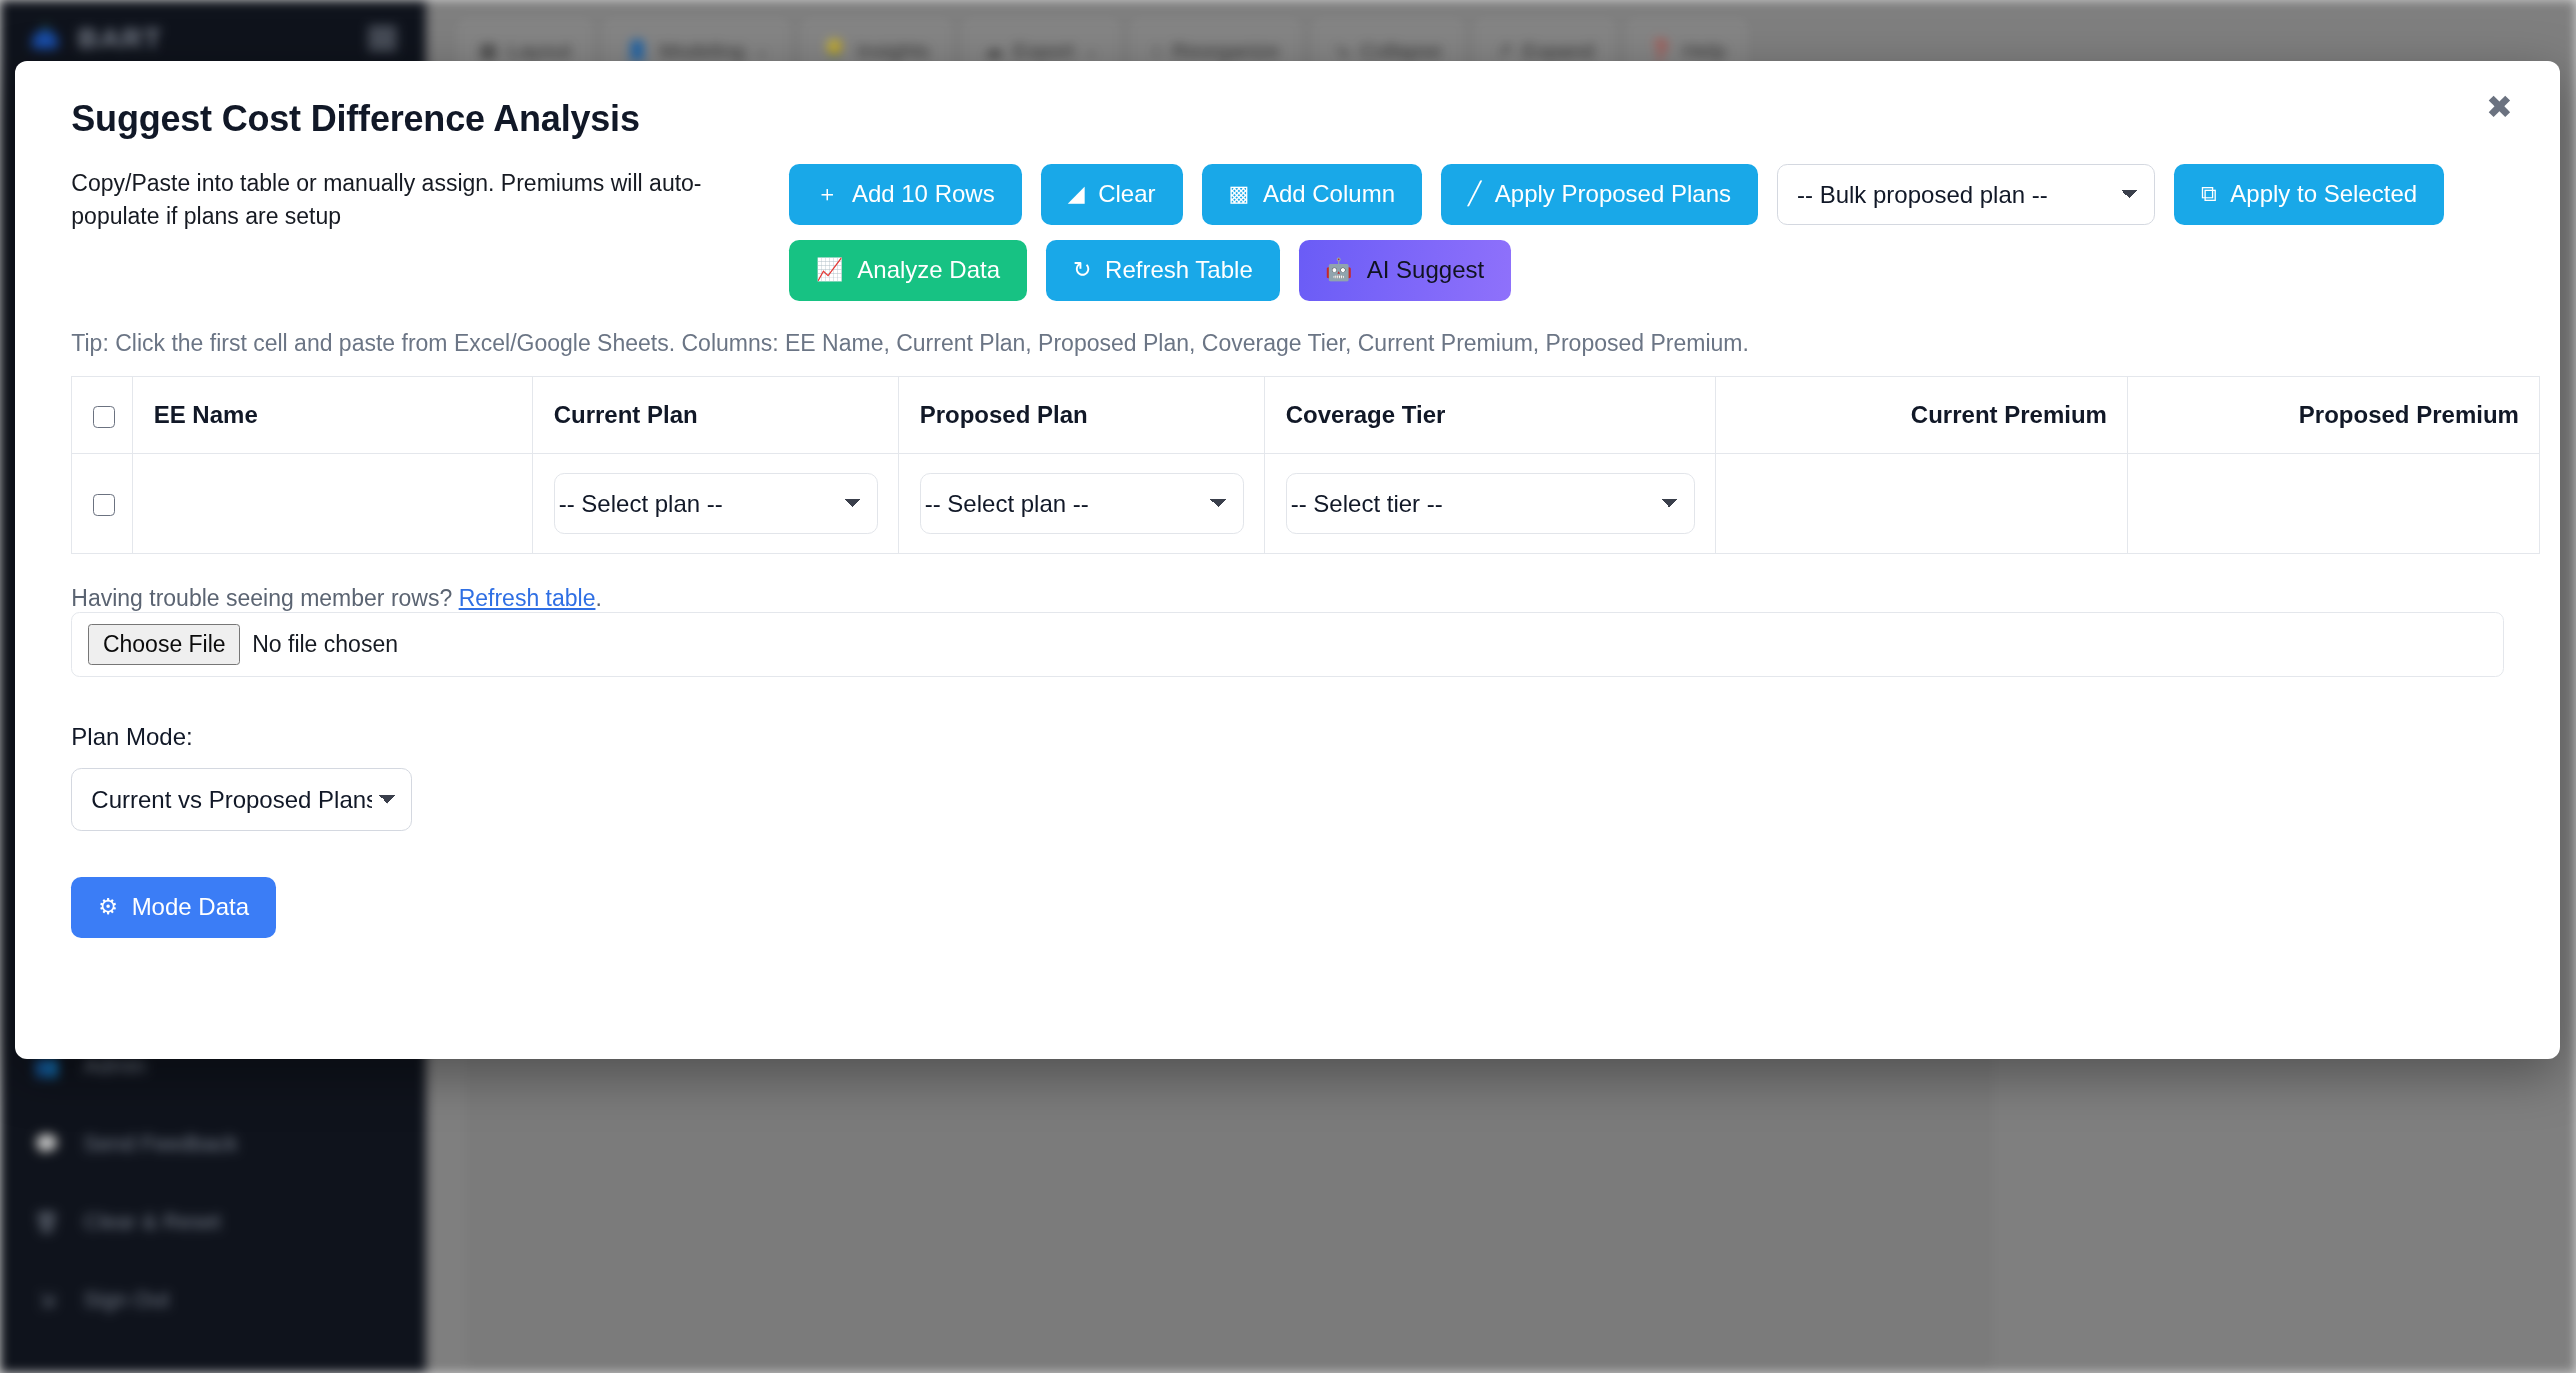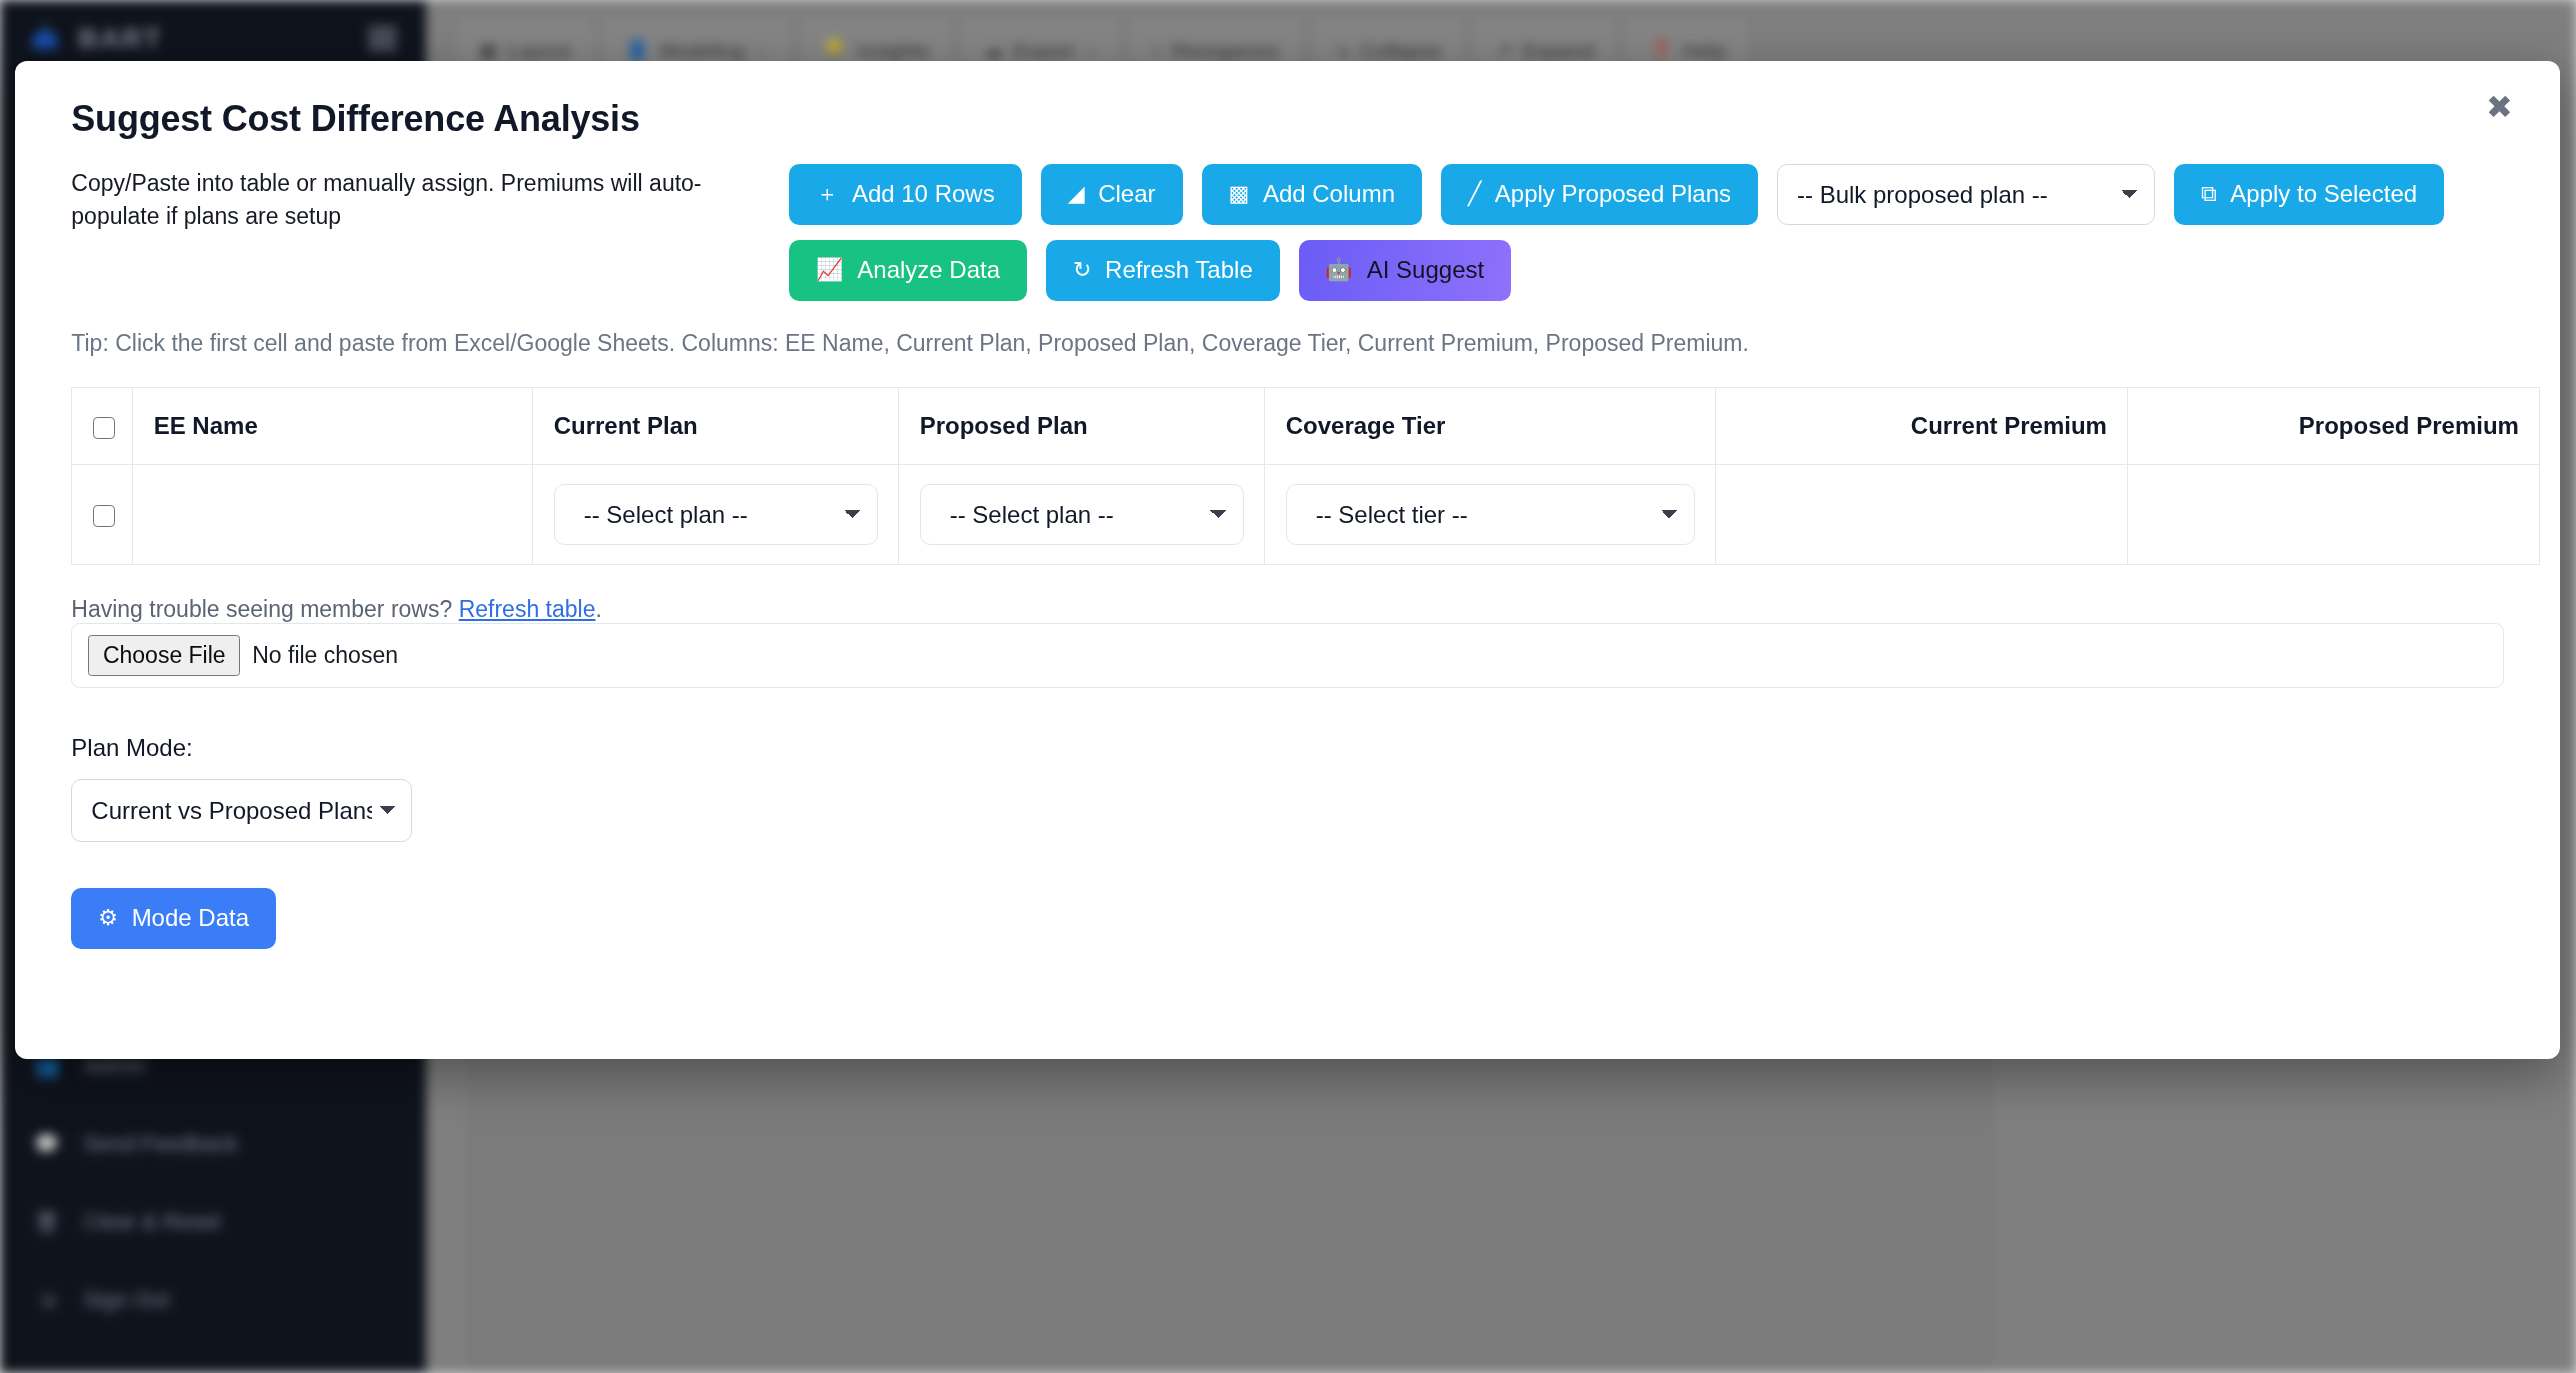--- a/index.html
+++ b/index.html
@@ -165,21 +165,21 @@
     appearance: none; -webkit-appearance: none;
     background-image: linear-gradient(45deg, transparent 50%, #3a3f4b 50%), linear-gradient(135deg, #3a3f4b 50%, transparent 50%);
     background-position: right 24px center, right 16px center;
     background-size: 8.5px 8.5px, 8.5px 8.5px;
     background-repeat: no-repeat;
     cursor: pointer;
   }
   .sel-bulk { width: 378px; }
 
   .tip {
-    margin: 29px 0 30px 0;
+    margin: 29px 0 19px 0;
     font-size: 23px; color: #6b7585;
   }
 
   
   table.grid {
     width: 100%; border-collapse: collapse;
     border: 0.9px solid #e4e7ec;
     table-layout: fixed;
   }
   table.grid th, table.grid td {
@@ -204,21 +204,21 @@
     border: 1.7px solid #6b7280; border-radius: 4.3px; background: #fff;
     cursor: pointer; vertical-align: middle;
   }
   .cell-input {
     width: 100%; border: none; outline: none; background: transparent;
     font-size: 24px; color: #111827; font-family: "Liberation Sans", sans-serif;
   }
   .sel-cell {
     width: 100%; height: 61px;
     border: 0.9px solid #e2e5ea; border-radius: 10.2px; background: #fff;
-    font-size: 24px; color: #111827; padding: 0 39px 0 29px;
+    font-size: 24px; color: #111827; padding: 0 39px 0 4px;
     font-family: "Liberation Sans", sans-serif;
     appearance: none; -webkit-appearance: none;
     background-image: linear-gradient(45deg, transparent 50%, #3a3f4b 50%), linear-gradient(135deg, #3a3f4b 50%, transparent 50%);
     background-position: right 24px center, right 16px center;
     background-size: 8.5px 8.5px, 8.5px 8.5px;
     background-repeat: no-repeat;
     cursor: pointer;
   }
 
   .trouble { margin: 31px 0 0 0; font-size: 23px; color: #5b6472; }

